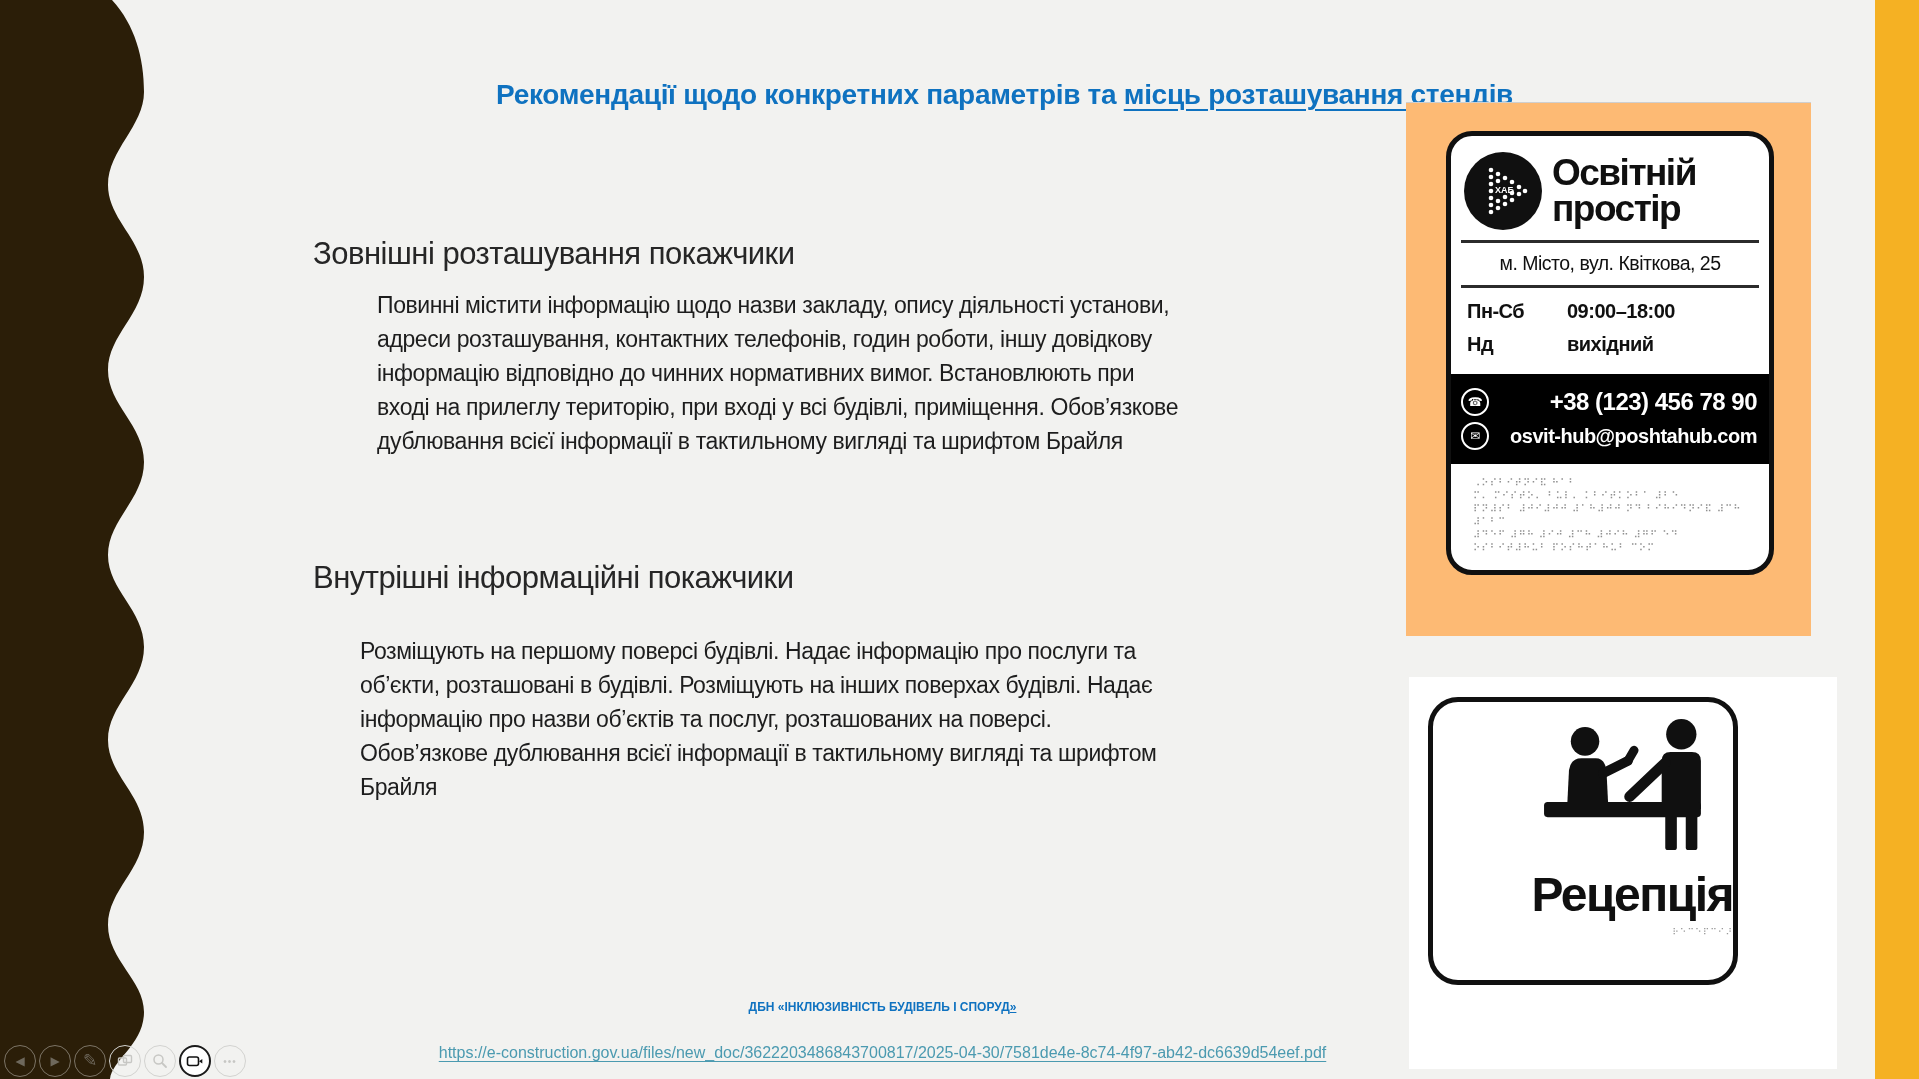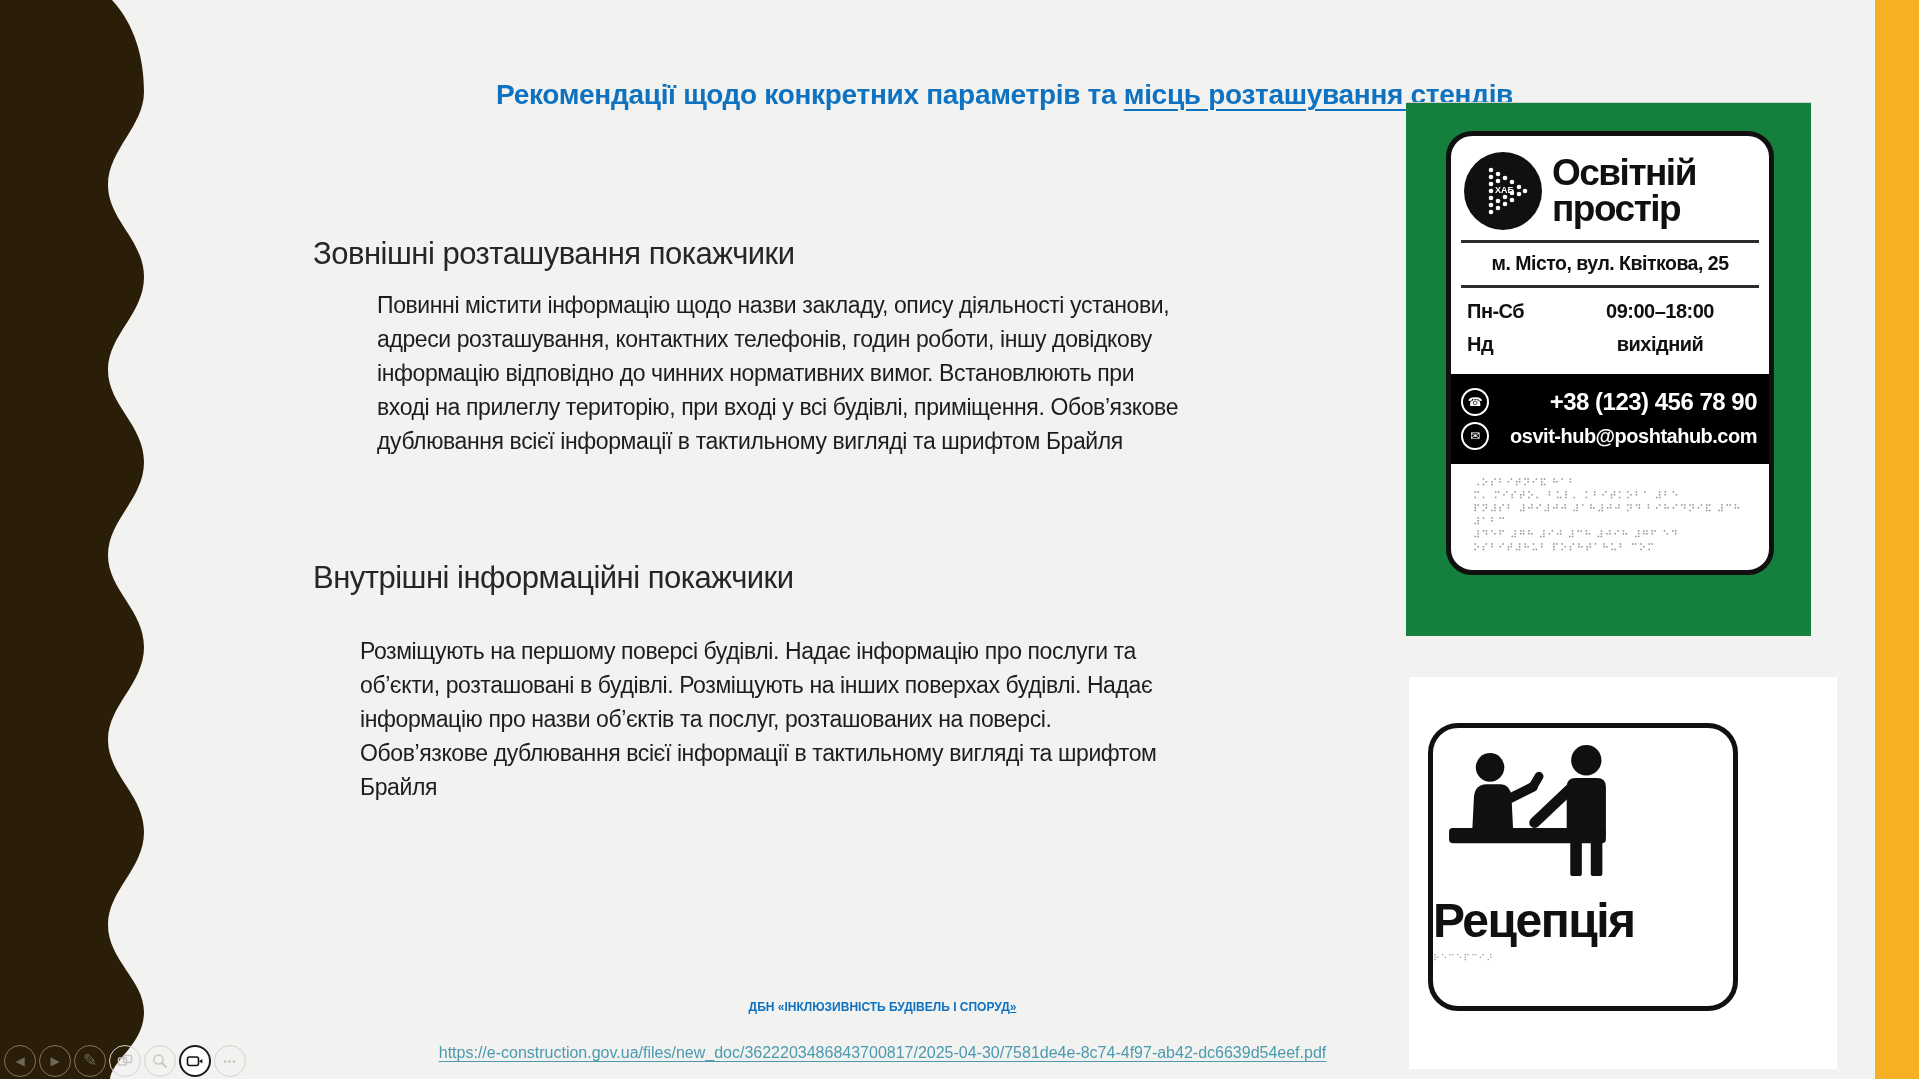--- a/index.html
+++ b/index.html
@@ -38,50 +38,50 @@
     font-size:12px; font-weight:bold; color:#0f72c0; text-decoration:none;
   }
   .footer-label .u { text-decoration:underline; }
   .footer-url {
     position:absolute; left:420px; width:925px; top:1044px; text-align:center;
     font-size:16px; color:#4b9ab0; text-decoration:underline; text-underline-offset:3px;
     display:block;
   }
 
   
-  .card1 { position:absolute; left:1406px; top:102px; width:405px; height:533px; background:#15803d; border-top:1px solid #cfcfcf; }
+  .card1 { position:absolute; left:1406px; top:102px; width:405px; height:533px; background:#fdba74; border-top:1px solid #cfcfcf; }
   .card2 { position:absolute; left:1409px; top:677px; width:428px; height:392px; background:#fff; }
 
   
   .sign1 {
     position:absolute; left:40px; top:28px; width:318px;
     background:#fff; border:5px solid #101010; border-radius:26px; overflow:hidden;
     color:#101010;
   }
   .s1-header { display:flex; align-items:center; gap:10px; padding:16px 13px 10px 13px; }
   .s1-logo { flex:none; }
   .s1-name { font-weight:bold; font-size:37px; line-height:0.98; letter-spacing:-1.5px; }
   .s1-rule { border-top:3px solid #2b2b2b; margin:0 10px; }
-  .s1-address { font-weight:bold; font-size:19.5px; text-align:center; padding:9px 4px 10px; letter-spacing:-0.5px; }
+  .s1-address { font-weight:normal; font-size:19.5px; text-align:center; padding:9px 4px 10px; letter-spacing:-0.5px; }
   .s1-hours { padding:7px 16px 13px; font-weight:bold; font-size:20px; letter-spacing:-0.5px; }
   .s1-hours .row { display:flex; line-height:33px; }
   .s1-hours .days { width:90px; }
-  .s1-hours .time { width:186px; margin-left:auto; text-align:center; }
+  .s1-hours .time { width:186px; margin-left:auto; }
   .s1-contacts { background:#000; color:#fff; padding:12px 12px 12px 10px; }
   .c-row { display:flex; align-items:center; justify-content:flex-end; gap:9px; font-weight:bold; font-size:24px; line-height:32px; letter-spacing:-0.5px; }
   .c-row.email { font-size:20px; margin-top:2px; }
   .ring { width:24px; height:24px; border:2px solid #fff; border-radius:50%; display:flex; align-items:center; justify-content:center; font-size:12px; font-weight:normal; flex:none; margin-right:auto; }
   .c-row .txt { white-space:nowrap; }
   .s1-braille { padding:12px 10px 16px 22px; color:#8f8f8f; font-size:10px; line-height:13px; letter-spacing:1px; }
 
   
   .sign2 {
     position:absolute; left:19px; top:20px; width:300px; height:278px;
     background:#fff; border:5px solid #101010; border-radius:30px;
-    text-align:left; color:#101010;margin-top:26px;
+    text-align:right; color:#101010;
   }
   .s2-picto { margin-top:16px; }
   .s2-label { font-weight:bold; font-size:48px; letter-spacing:-1.5px; margin-top:2px; }
   .s2-braille { color:#9a9a9a; font-size:9px; margin-top:5px; letter-spacing:1px; }
 
   
   .controls { position:absolute; left:4px; top:1045px; display:flex; gap:3px; align-items:center; }
   .ctrl {
     width:32px; height:32px; border-radius:50%; box-sizing:border-box;
     display:flex; align-items:center; justify-content:center;

